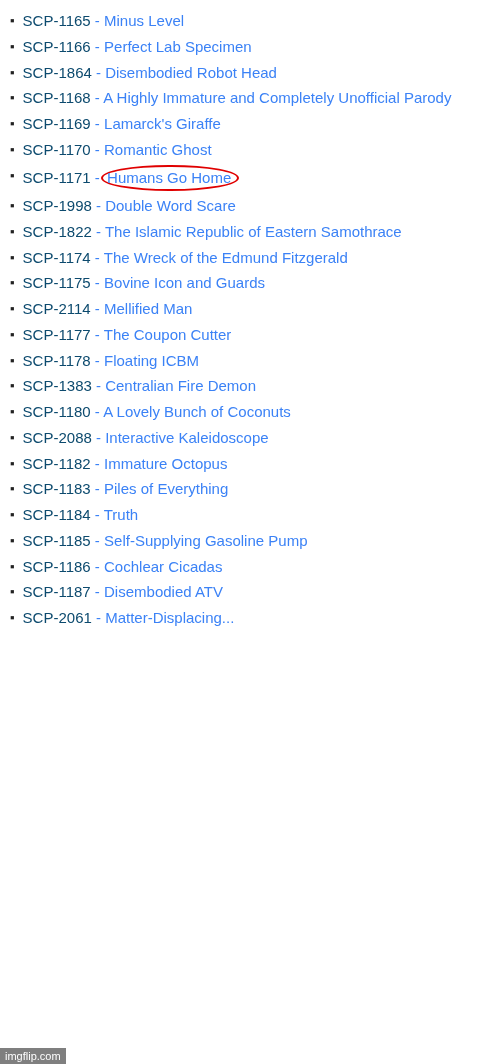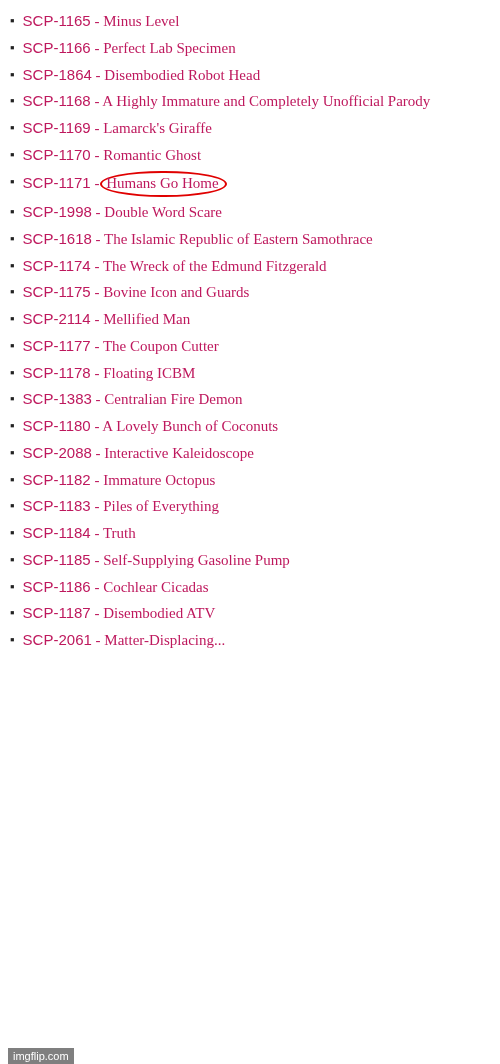--- a/index.html
+++ b/index.html
@@ -37,49 +37,47 @@
       margin-right: 8px;
       margin-top: 2px;
       flex-shrink: 0;
     }
 
     .item-text {
       flex: 1;
     }
 
     .scp-link {
-      color: #be185d;
+      color: #0c4a6e;
       text-decoration: none;
       font-weight: normal;
       text-align: center;
     }
 
     .desc {
-      color: #be185d;
-      font-family: Liberation Serif, serif;
+      color: #3b82f6;
     }
 
     .circle-highlight {
       display: inline-block;
       border: 2.5px solid #e00000;
       border-radius: 50%;
       padding: 1px 6px 2px 4px;
       margin-left: -3px;
       line-height: 1.3;
     }
 
     .imgflip-badge {
       position: fixed;
       bottom: 0;
       left: 0;
       background: rgba(0,0,0,0.5);
       color: #fff;
       font-size: 11px;
       padding: 2px 5px;
-      margin-left: 8px;
     }
   </style>
 </head>
 <body>
 
 <ul id="scp-list">
     <li>
       <span class="bullet">▪</span>
       <span class="item-text"><a class="scp-link" href="#">SCP-1165</a><span class="desc"> - Minus Level</span></span>
     </li>
@@ -106,21 +104,21 @@
     <li>
       <span class="bullet">▪</span>
       <span class="item-text"><a class="scp-link" href="#">SCP-1171</a><span class="desc"> - <span class="circle-highlight">Humans Go Home</span></span></span>
     </li>
     <li>
       <span class="bullet">▪</span>
       <span class="item-text"><a class="scp-link" href="#">SCP-1998</a><span class="desc"> - Double Word Scare</span></span>
     </li>
     <li>
       <span class="bullet">▪</span>
-      <span class="item-text"><a class="scp-link" href="#">SCP-1618</a><span class="desc"> - The Islamic Republic of Eastern Samothrace</span></span>
+      <span class="item-text"><a class="scp-link" href="#">SCP-1822</a><span class="desc"> - The Islamic Republic of Eastern Samothrace</span></span>
     </li>
     <li>
       <span class="bullet">▪</span>
       <span class="item-text"><a class="scp-link" href="#">SCP-1174</a><span class="desc"> - The Wreck of the Edmund Fitzgerald</span></span>
     </li>
     <li>
       <span class="bullet">▪</span>
       <span class="item-text"><a class="scp-link" href="#">SCP-1175</a><span class="desc"> - Bovine Icon and Guards</span></span>
     </li>
     <li>

